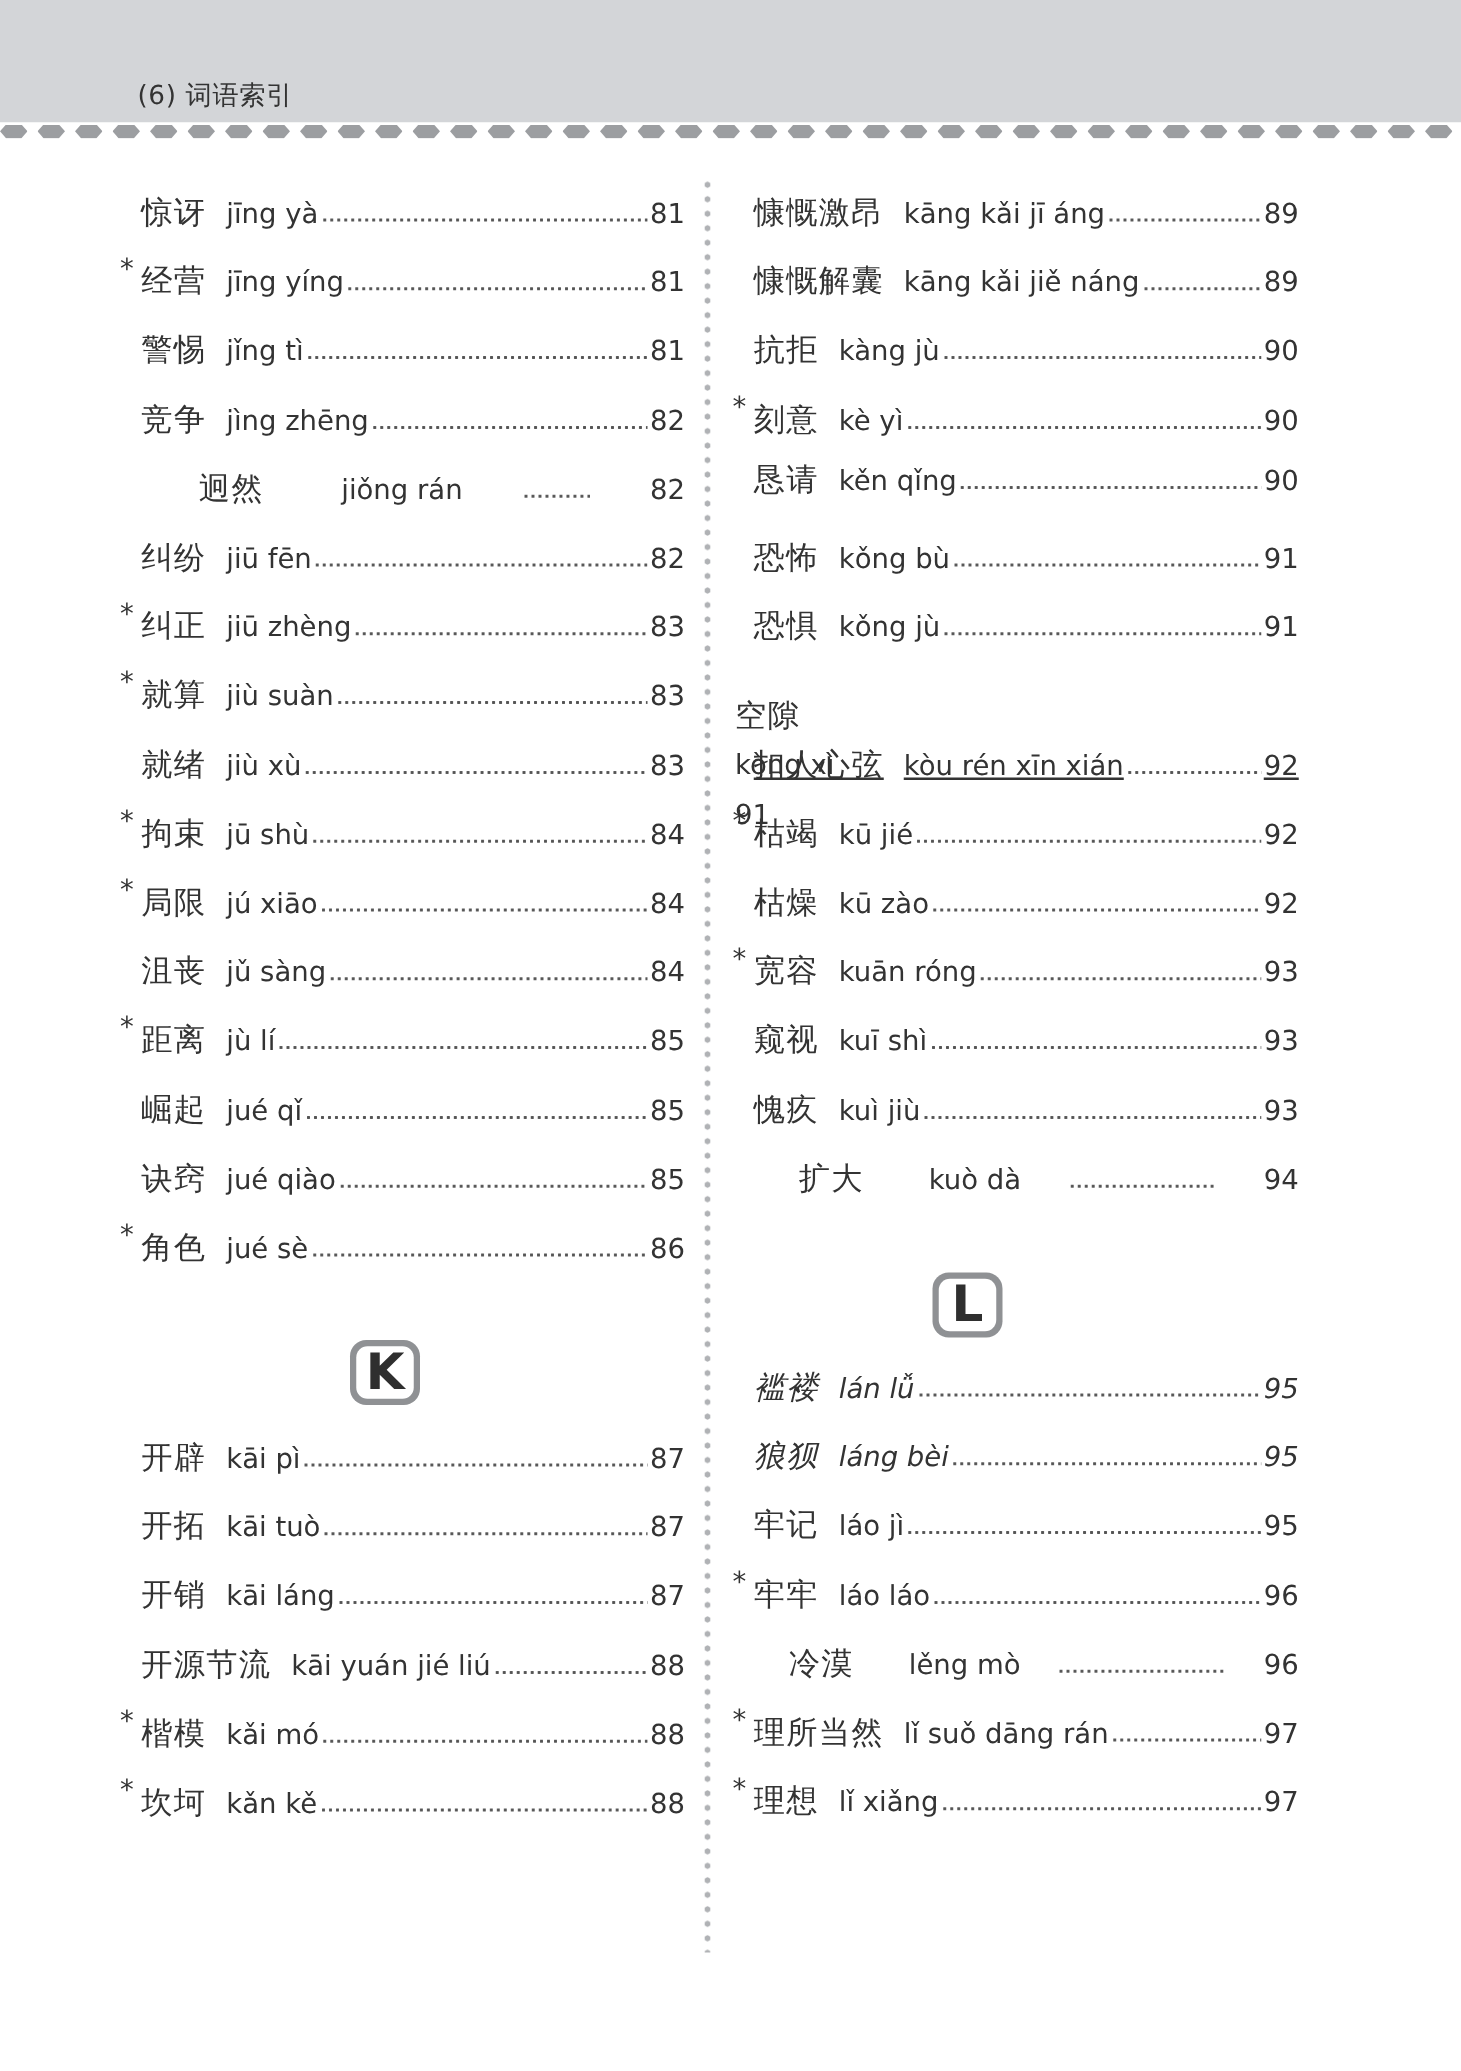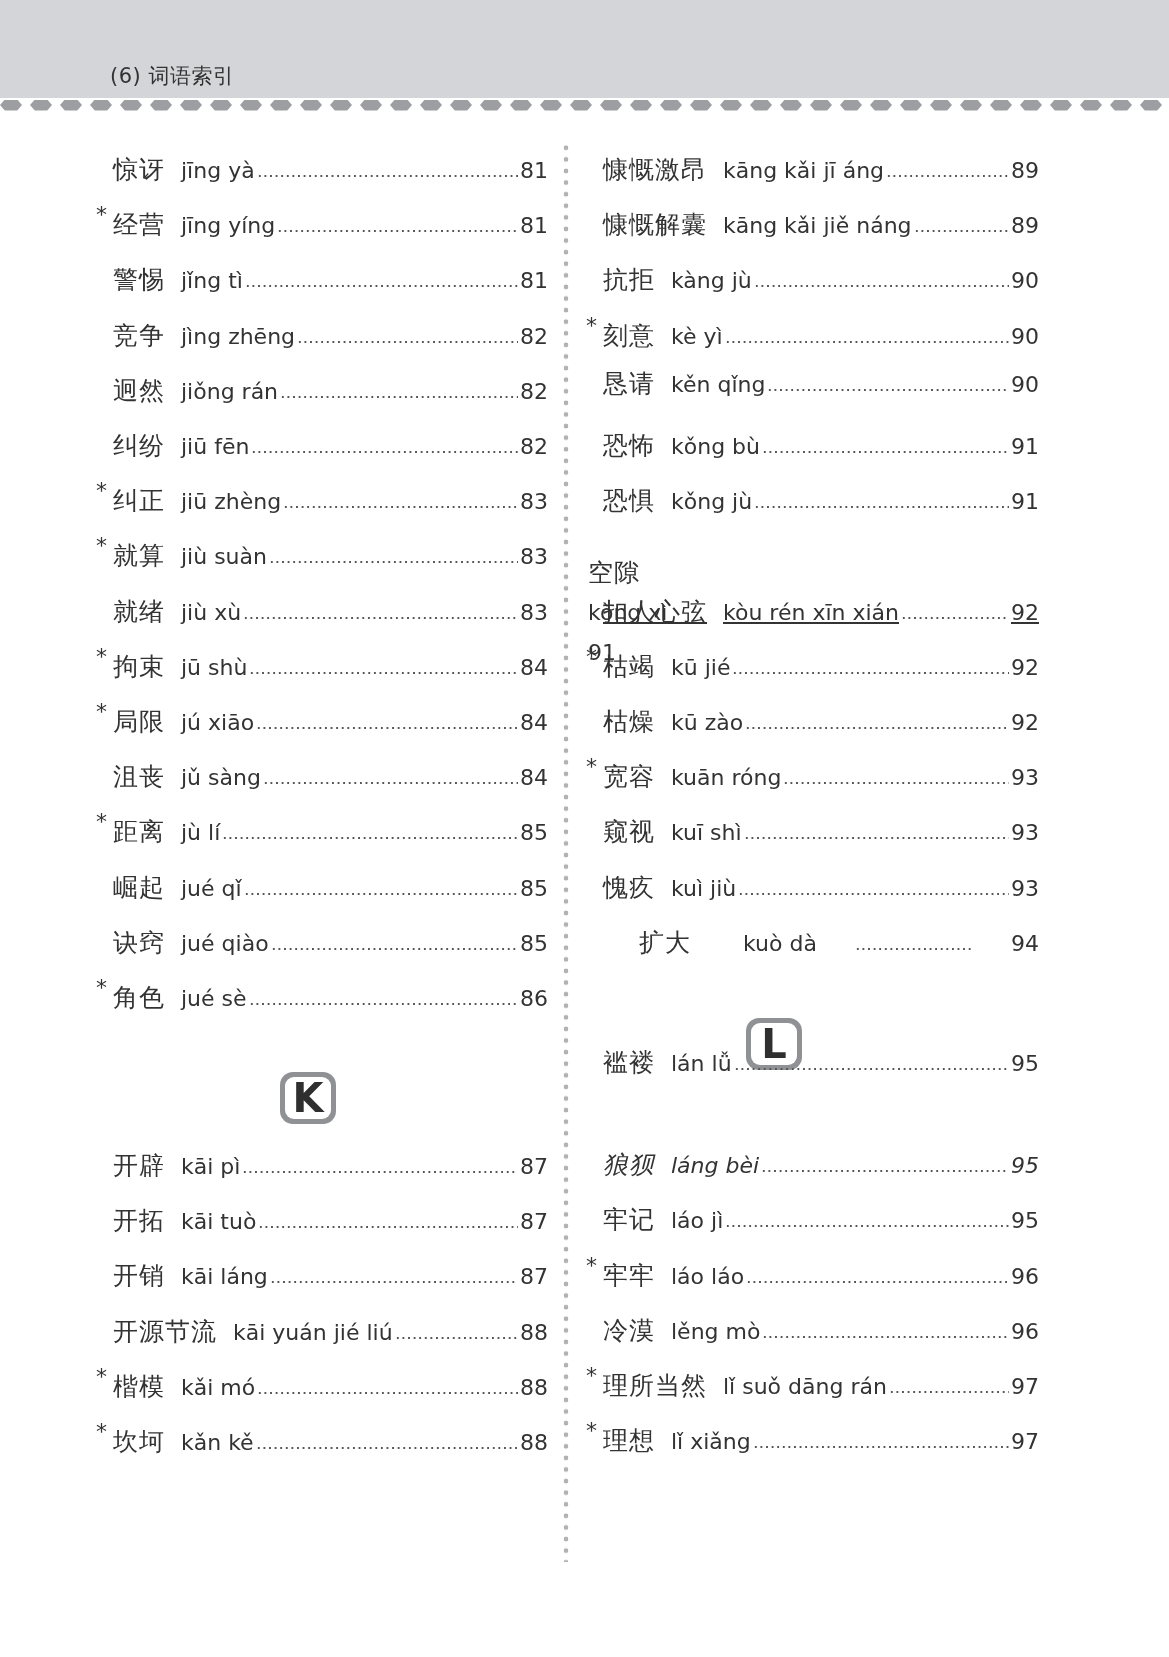--- a/index.html
+++ b/index.html
@@ -133,21 +133,21 @@
       <span class="leader"></span>
       <span class="page">81</span>
     </div>
     <div class="entry" style="top: 315.6px;">
       <span class="star"></span>
       <span class="word">竞争</span>
       <span class="pinyin">jìng zhēng</span>
       <span class="leader"></span>
       <span class="page">82</span>
     </div>
-    <div class="entry" style="top: 370.8px;">
+    <div class="entry" style="top: 370.8px; gap: 46px;">
       <span class="star"></span>
       <span class="word">迥然</span>
       <span class="pinyin">jiǒng rán</span>
       <span class="leader"></span>
       <span class="page">82</span>
     </div>
     <div class="entry" style="top: 426px;">
       <span class="star"></span>
       <span class="word">纠纷</span>
       <span class="pinyin">jiū fēn</span>
@@ -376,21 +376,21 @@
       <span class="word">扩大</span>
       <span class="pinyin">kuò dà</span>
       <span class="leader"></span>
       <span class="page">94</span>
     </div>
     <div class="letter-badge" style="left: 160px; top: 1018px;">
       <div class="outer"></div>
       <div class="inner"></div>
       <div class="glyph">L</div>
     </div>
-    <div class="entry" style="top: 1043px;">
+    <div class="entry" style="top: 1090px; font-style: italic;">
       <span class="star"></span>
       <span class="word">褴褛</span>
       <span class="pinyin">lán lǚ</span>
       <span class="leader"></span>
       <span class="page">95</span>
     </div>
     <div class="entry" style="top: 1145.2px; font-style: italic;">
       <span class="star"></span>
       <span class="word">狼狈</span>
       <span class="pinyin">láng bèi</span>
@@ -404,21 +404,21 @@
       <span class="leader"></span>
       <span class="page">95</span>
     </div>
     <div class="entry" style="top: 1255.6px;">
       <span class="star">*</span>
       <span class="word">牢牢</span>
       <span class="pinyin">láo láo</span>
       <span class="leader"></span>
       <span class="page">96</span>
     </div>
-    <div class="entry" style="top: 1310.8px;">
+    <div class="entry" style="top: 1310.8px; gap: 28px;">
       <span class="star"></span>
       <span class="word">冷漠</span>
       <span class="pinyin">lěng mò</span>
       <span class="leader"></span>
       <span class="page">96</span>
     </div>
     <div class="entry" style="top: 1366px;">
       <span class="star">*</span>
       <span class="word">理所当然</span>
       <span class="pinyin">lǐ suǒ dāng rán</span>

